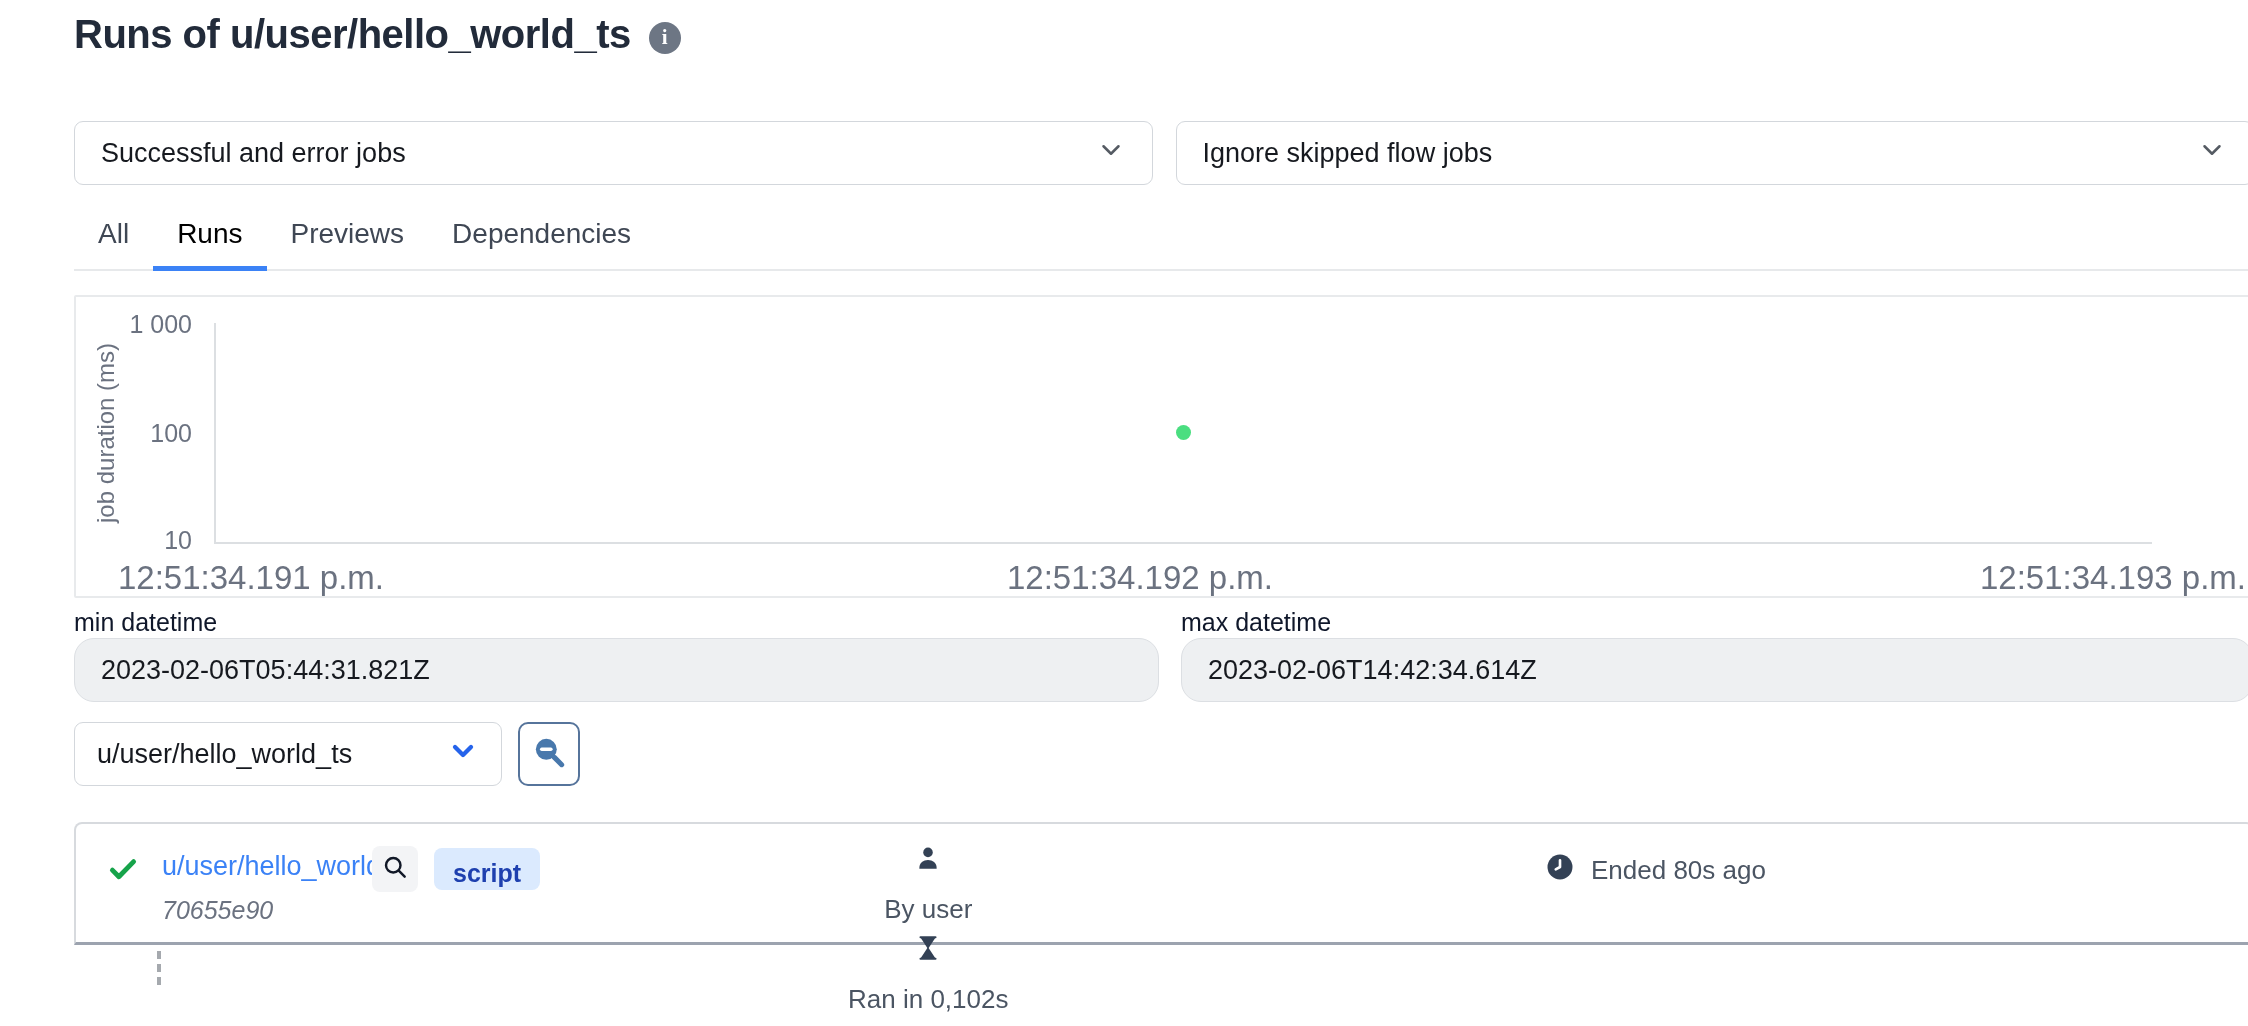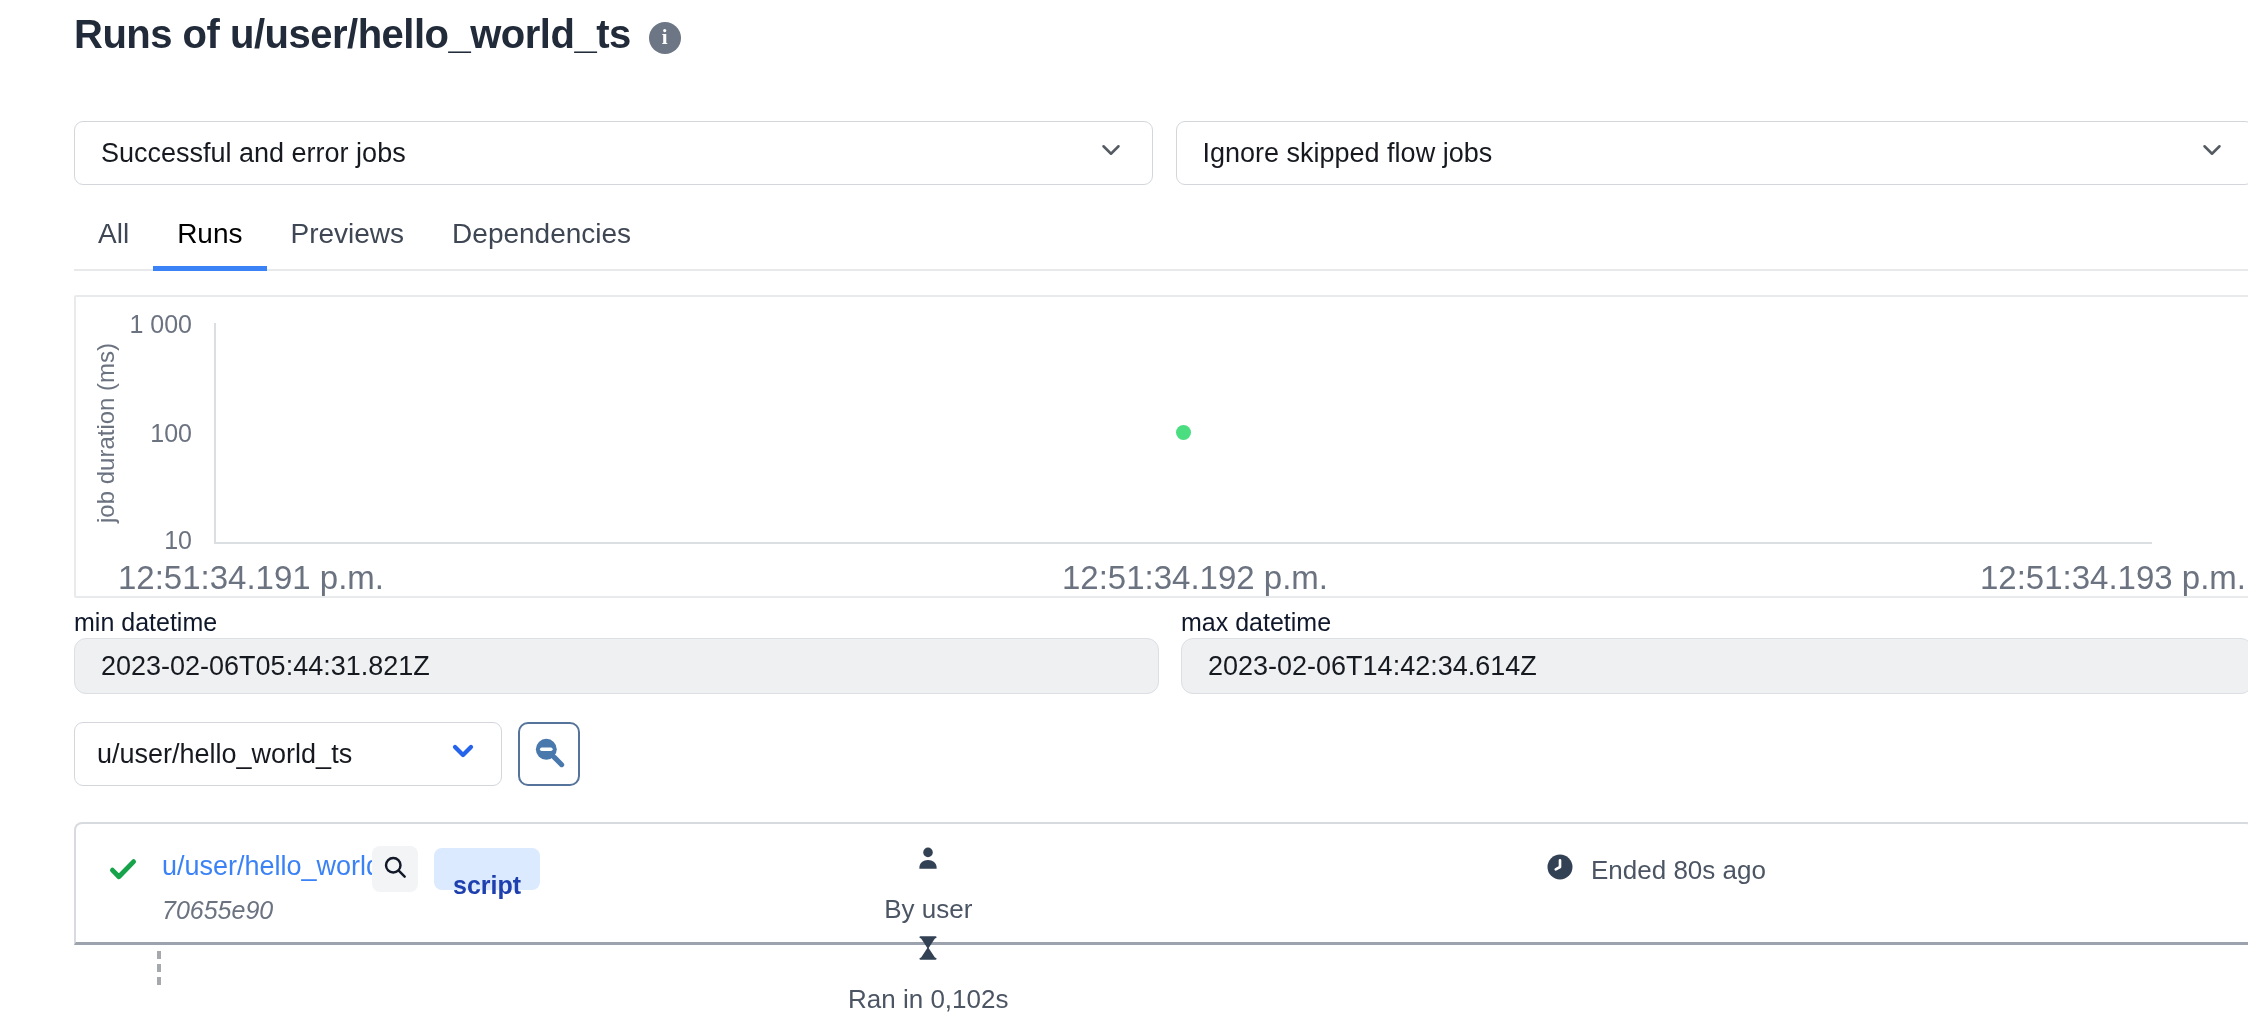--- a/index.html
+++ b/index.html
@@ -47,29 +47,29 @@
     color: #6b7280; font-size: 24px; text-align: center; white-space: nowrap;
   }
   .ytick { position: absolute; left: 0; width: 116px; text-align: right; color: #6b7280; font-size: 25px; }
   .ytick-0 { top: 13px; } .ytick-1 { top: 122px; } .ytick-2 { top: 229px; }
   .axis-y { position: absolute; left: 138px; top: 26px; width: 2px; height: 219px; background: #dcdfe2; }
   .axis-x { position: absolute; left: 138px; top: 245px; width: 1938px; height: 2px; background: #dcdfe2; }
   .data-point { position: absolute; left: 1100px; top: 128px; width: 15px; height: 15px;
     border-radius: 50%; background: #4ade80; }
   .xtick { position: absolute; top: 262px; color: #6b7280; font-size: 33px; white-space: nowrap; }
   .xtick-0 { left: 42px; }
-  .xtick-1 { left: 986px; width: 300px; text-align: left; }
+  .xtick-1 { left: 914px; width: 300px; text-align: center; }
   .xtick-2 { right: 6px; }
 
   
   .dt-label { position: absolute; top: 608px; font-size: 25px; color: #0f172a; }
   .dt-label-min { left: 28px; } .dt-label-max { left: 1135px; }
   .dt-input {
-    position: absolute; top: 638px; height: 56px;
-    background: #eef0f2; border: 1px solid #dcdfe3; border-radius: 12px;
+    position: absolute; top: 638px; height: 64px;
+    background: #eef0f2; border: 1px solid #dcdfe3; border-radius: 20px;
     padding: 0 26px; font-size: 27px; color: #16191f;
     font-family: "Liberation Sans", sans-serif;
   }
   .dt-input-min { left: 28px; width: 1085px; }
   .dt-input-max { left: 1135px; width: 1072px; }
 
   
   .script-row { position: absolute; left: 28px; top: 722px; display: flex; gap: 16px; align-items: center; }
   .script-select {
     width: 428px; height: 64px; background: #fff;
@@ -93,21 +93,21 @@
   .run-check { position: absolute; left: 30px; top: 28px; }
   .run-path { position: absolute; left: 86px; top: 27px; font-size: 27px; color: #3b82f6; text-decoration: none; }
   .run-zoom-btn {
     position: absolute; left: 296px; top: 22px; width: 46px; height: 46px;
     background: #f3f4f6; border-radius: 8px; display: flex; align-items: center; justify-content: center;
     cursor: pointer;
   }
   .run-kind-badge {
     position: absolute; left: 358px; top: 24px; height: 42px; line-height: 42px;
     background: #dbeafe; color: #1e40af; font-weight: 700; font-size: 25px;
-    border-radius: 8px; padding: 16px 19px;
+    border-radius: 8px; padding: 4px 19px;
   }
   .run-id { position: absolute; left: 86px; top: 72px; font-size: 25px; font-style: italic; color: #6b7280; }
   .run-meta { position: absolute; left: 772px; top: 20px; display: flex; flex-direction: column; gap: 9px; }
   .meta-line { display: flex; align-items: center; gap: 15px; font-size: 26px; color: #4b5563; flex-direction: column; }
   .run-ended { position: absolute; left: 1469px; top: 28px; display: flex; align-items: center; gap: 16px;
     font-size: 26px; color: #4b5563; }
 
   
   .timeline-dash { position: absolute; left: 111px; top: 951px; height: 34px; width: 0;
     border-left: 4px dashed #a5a9ae; }

